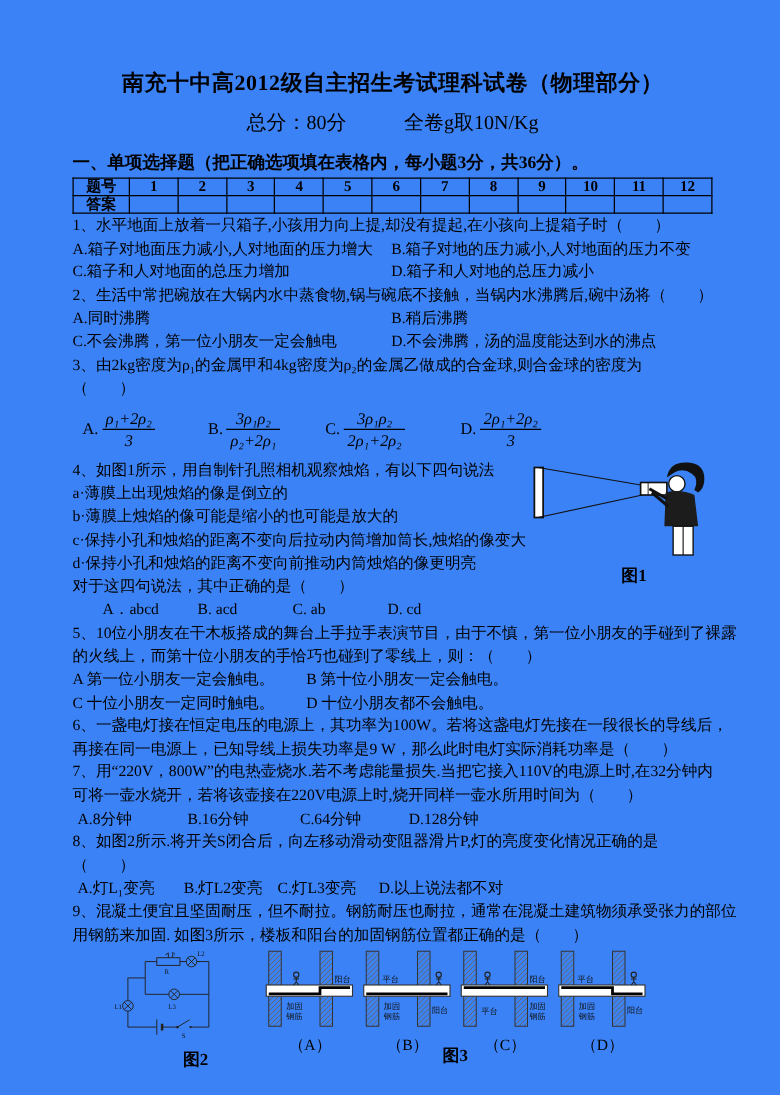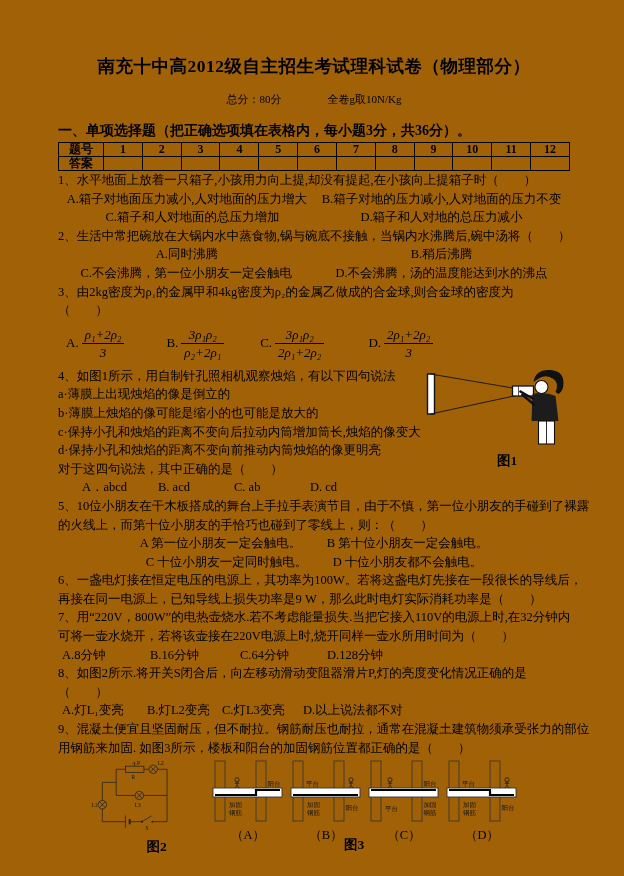--- a/index.html
+++ b/index.html
@@ -1,28 +1,28 @@
 <!DOCTYPE html>
 <html><head>
 <meta charset="utf-8">
 <style>
   html,body{margin:0;padding:0;background:#fff;}
-  .page{position:relative;width:624px;height:876px;background:#a16207;color:#000;
+  .page{position:relative;width:624px;height:876px;background:#3b82f6;color:#000;
         font-family:"Liberation Serif","DejaVu Serif",serif;overflow:hidden;}
   .content{padding:54px 54px 0 58px;}
   .title{font-size:17.5px;font-weight:bold;text-align:center;margin:0 0 13px 0;letter-spacing:.5px;}
-  .subtitle{display:flex;justify-content:center;gap:46px;font-size:11px;line-height:16px;margin-bottom:15px;}
+  .subtitle{display:flex;justify-content:center;gap:46px;font-size:16px;line-height:16px;margin-bottom:15px;}
   .section-heading{font-size:14px;font-weight:bold;line-height:17px;margin-bottom:3px;}
   table.answer-table{border-collapse:collapse;width:100%;table-layout:fixed;font-size:12px;padding-left:40px;}
   table.answer-table td,table.answer-table th{border:1.6px solid #000;height:13px;padding:0;
         text-align:center;font-weight:bold;line-height:13px;}
   table.answer-table .lblcol{width:44px;}
   .q{font-size:12.5px;line-height:18.6px;}
   .ln{white-space:nowrap;}
-  .cols{display:flex;justify-content:center;}
+  .cols{display:flex;}
   .optrow{display:flex;}
   .optrow span{white-space:nowrap;}
   
   .formula-row{display:flex;align-items:center;height:44px;margin:2px 0 1px 0;}
   .fopt{display:flex;align-items:center;font-size:13px;}
   .frac{display:inline-block;text-align:center;font-weight:normal;font-style:italic;
         font-size:13px;margin-left:3px;}
   .frac .num{display:block;border-bottom:1.4px solid #000;padding:0 3px;line-height:17px;}
   .frac .den{display:block;line-height:17px;padding:0 3px;}
   
@@ -30,21 +30,21 @@
   .q4txt{width:412px;}
   .fig1box{position:absolute;top:-6px;right:-10px;width:160px;text-align:left;}
   .figcap{font-weight:bold;font-size:13.5px;padding-left:39px;}
   .fig1box .figcap{margin-left:38px;}
   
   .figrow{position:relative;display:flex;margin-top:3px;}
   .fig2wrap{margin-left:20px;width:118px;text-align:center;}
   .panels{position:relative;display:flex;gap:6px;margin-left:16px;}
   .panel{width:72px;text-align:center;}
   .panel .cap{font-size:12.5px;line-height:14px;}
-  .fig3label{position:absolute;left:132px;top:76px;font-weight:bold;font-size:13.5px;}
+  .fig3label{position:absolute;left:142px;top:76px;font-weight:bold;font-size:13.5px;}
   svg text{font-family:"Liberation Serif","DejaVu Serif",serif;}
 </style>
 </head>
 <body>
 
 <div class="page">
  <div class="content">
 
   <div class="title">南充十中高2012级自主招生考试理科试卷（物理部分）</div>
 

